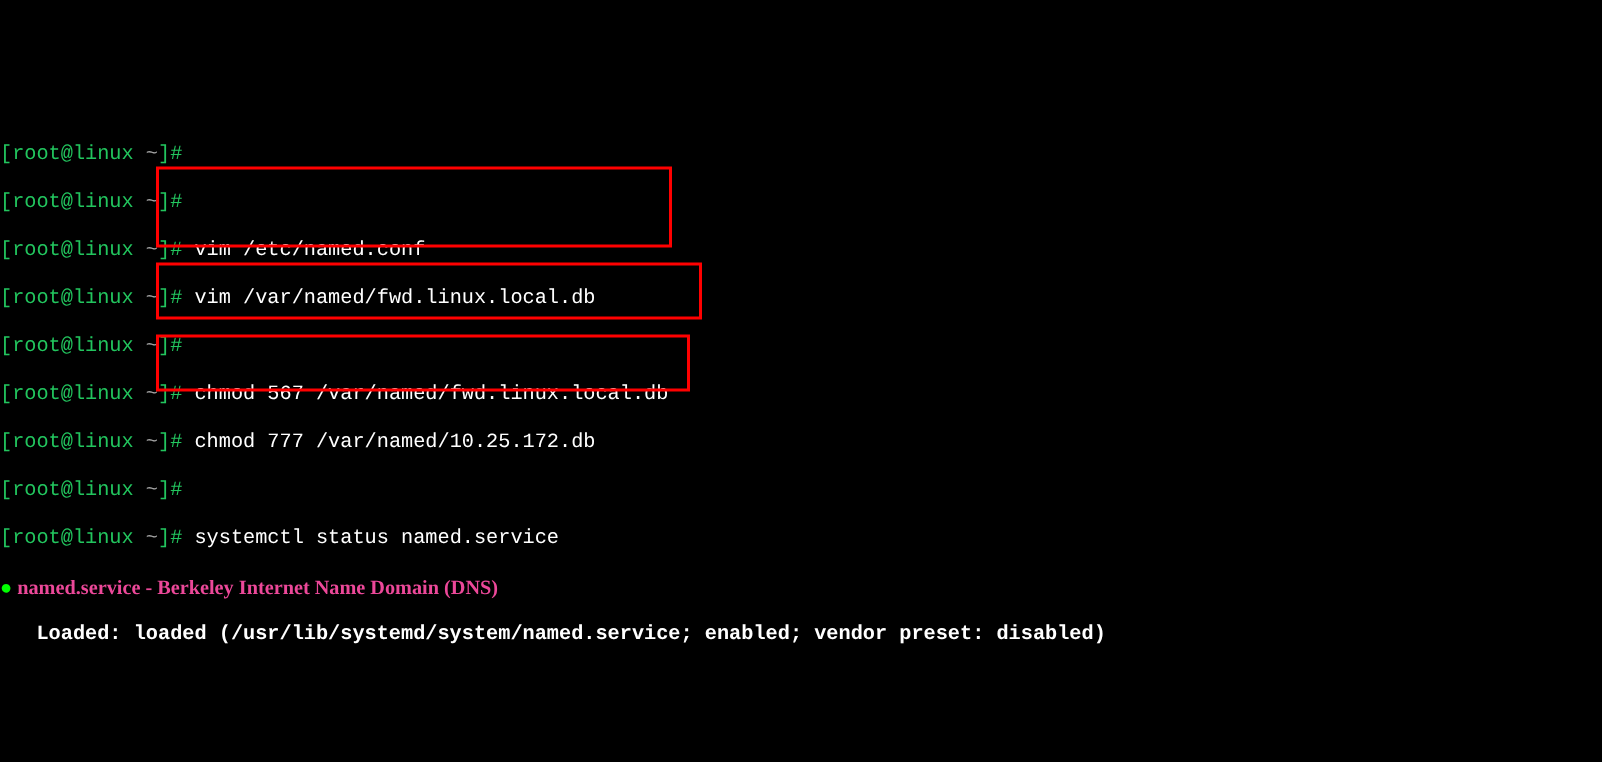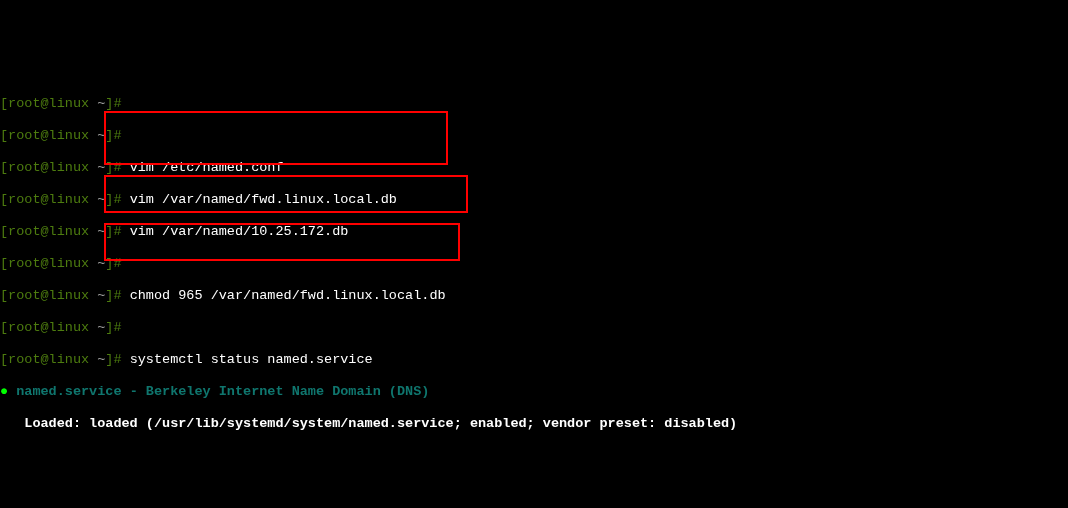--- a/index.html
+++ b/index.html
@@ -13,48 +13,48 @@
     white-space: pre;
     width: 1068px;
     height: 508px;
     overflow: hidden;
   }
   .term {
     position: relative;
     padding: 0;
   }
   .line { height: 16px; }
-  .prompt-host { color: #4d7c0f; }
+  .prompt-host { color: #22c55e; }
   .tilde { color: #a0a0a0; }
   .cmd { color: #ffffff; }
   .bullet { color: #00ff00; }
   .loaded { color: #ffffff; font-weight: bold; }
-  .bold { font-weight: bold; color: #0f766e; }
+  .bold { font-weight: bold; color: #ec4899; font-family: Liberation Serif, serif; }
   .box {
     position: absolute;
     border: 2px solid #ff0000;
     pointer-events: none;
   }
   .box1 { top: 31px;  left: 104px; width: 340px; height: 50px; }
   .box2 { top: 95px;  left: 104px; width: 360px; height: 34px; }
   .box3 { top: 143px; left: 104px; width: 352px; height: 34px; }
 </style>
 </head>
 <body>
 
 
 
 <div class="term">
 <div class="line"><span class="prompt-host">[root@linux </span><span class="tilde">~</span><span class="prompt-host">]#</span><span class="cmd"></span></div>
 <div class="line"><span class="prompt-host">[root@linux </span><span class="tilde">~</span><span class="prompt-host">]#</span><span class="cmd"></span></div>
 <div class="line"><span class="prompt-host">[root@linux </span><span class="tilde">~</span><span class="prompt-host">]#</span><span class="cmd"> vim /etc/named.conf</span></div>
 <div class="line"><span class="prompt-host">[root@linux </span><span class="tilde">~</span><span class="prompt-host">]#</span><span class="cmd"> vim /var/named/fwd.linux.local.db</span></div>
-<div class="line"><span class="prompt-host">[root@linux </span><span class="tilde">~</span><span class="prompt-host">]#</span><span class="cmd"> vim /var/named/10.25.172.db</span></div>
 <div class="line"><span class="prompt-host">[root@linux </span><span class="tilde">~</span><span class="prompt-host">]#</span><span class="cmd"></span></div>
-<div class="line"><span class="prompt-host">[root@linux </span><span class="tilde">~</span><span class="prompt-host">]#</span><span class="cmd"> chmod 965 /var/named/fwd.linux.local.db</span></div>
+<div class="line"><span class="prompt-host">[root@linux </span><span class="tilde">~</span><span class="prompt-host">]#</span><span class="cmd"> chmod 567 /var/named/fwd.linux.local.db</span></div>
+<div class="line"><span class="prompt-host">[root@linux </span><span class="tilde">~</span><span class="prompt-host">]#</span><span class="cmd"> chmod 777 /var/named/10.25.172.db</span></div>
 <div class="line"><span class="prompt-host">[root@linux </span><span class="tilde">~</span><span class="prompt-host">]#</span><span class="cmd"></span></div>
 <div class="line"><span class="prompt-host">[root@linux </span><span class="tilde">~</span><span class="prompt-host">]#</span><span class="cmd"> systemctl status named.service</span></div>
 <div class="line"><span class="bullet">●</span><span class="bold"> named.service - Berkeley Internet Name Domain (DNS)</span></div>
 <div class="line"><span class="loaded">   Loaded: loaded (/usr/lib/systemd/system/named.service; enabled; vendor preset: disabled)</span></div>
 
 
 
 
 
 

